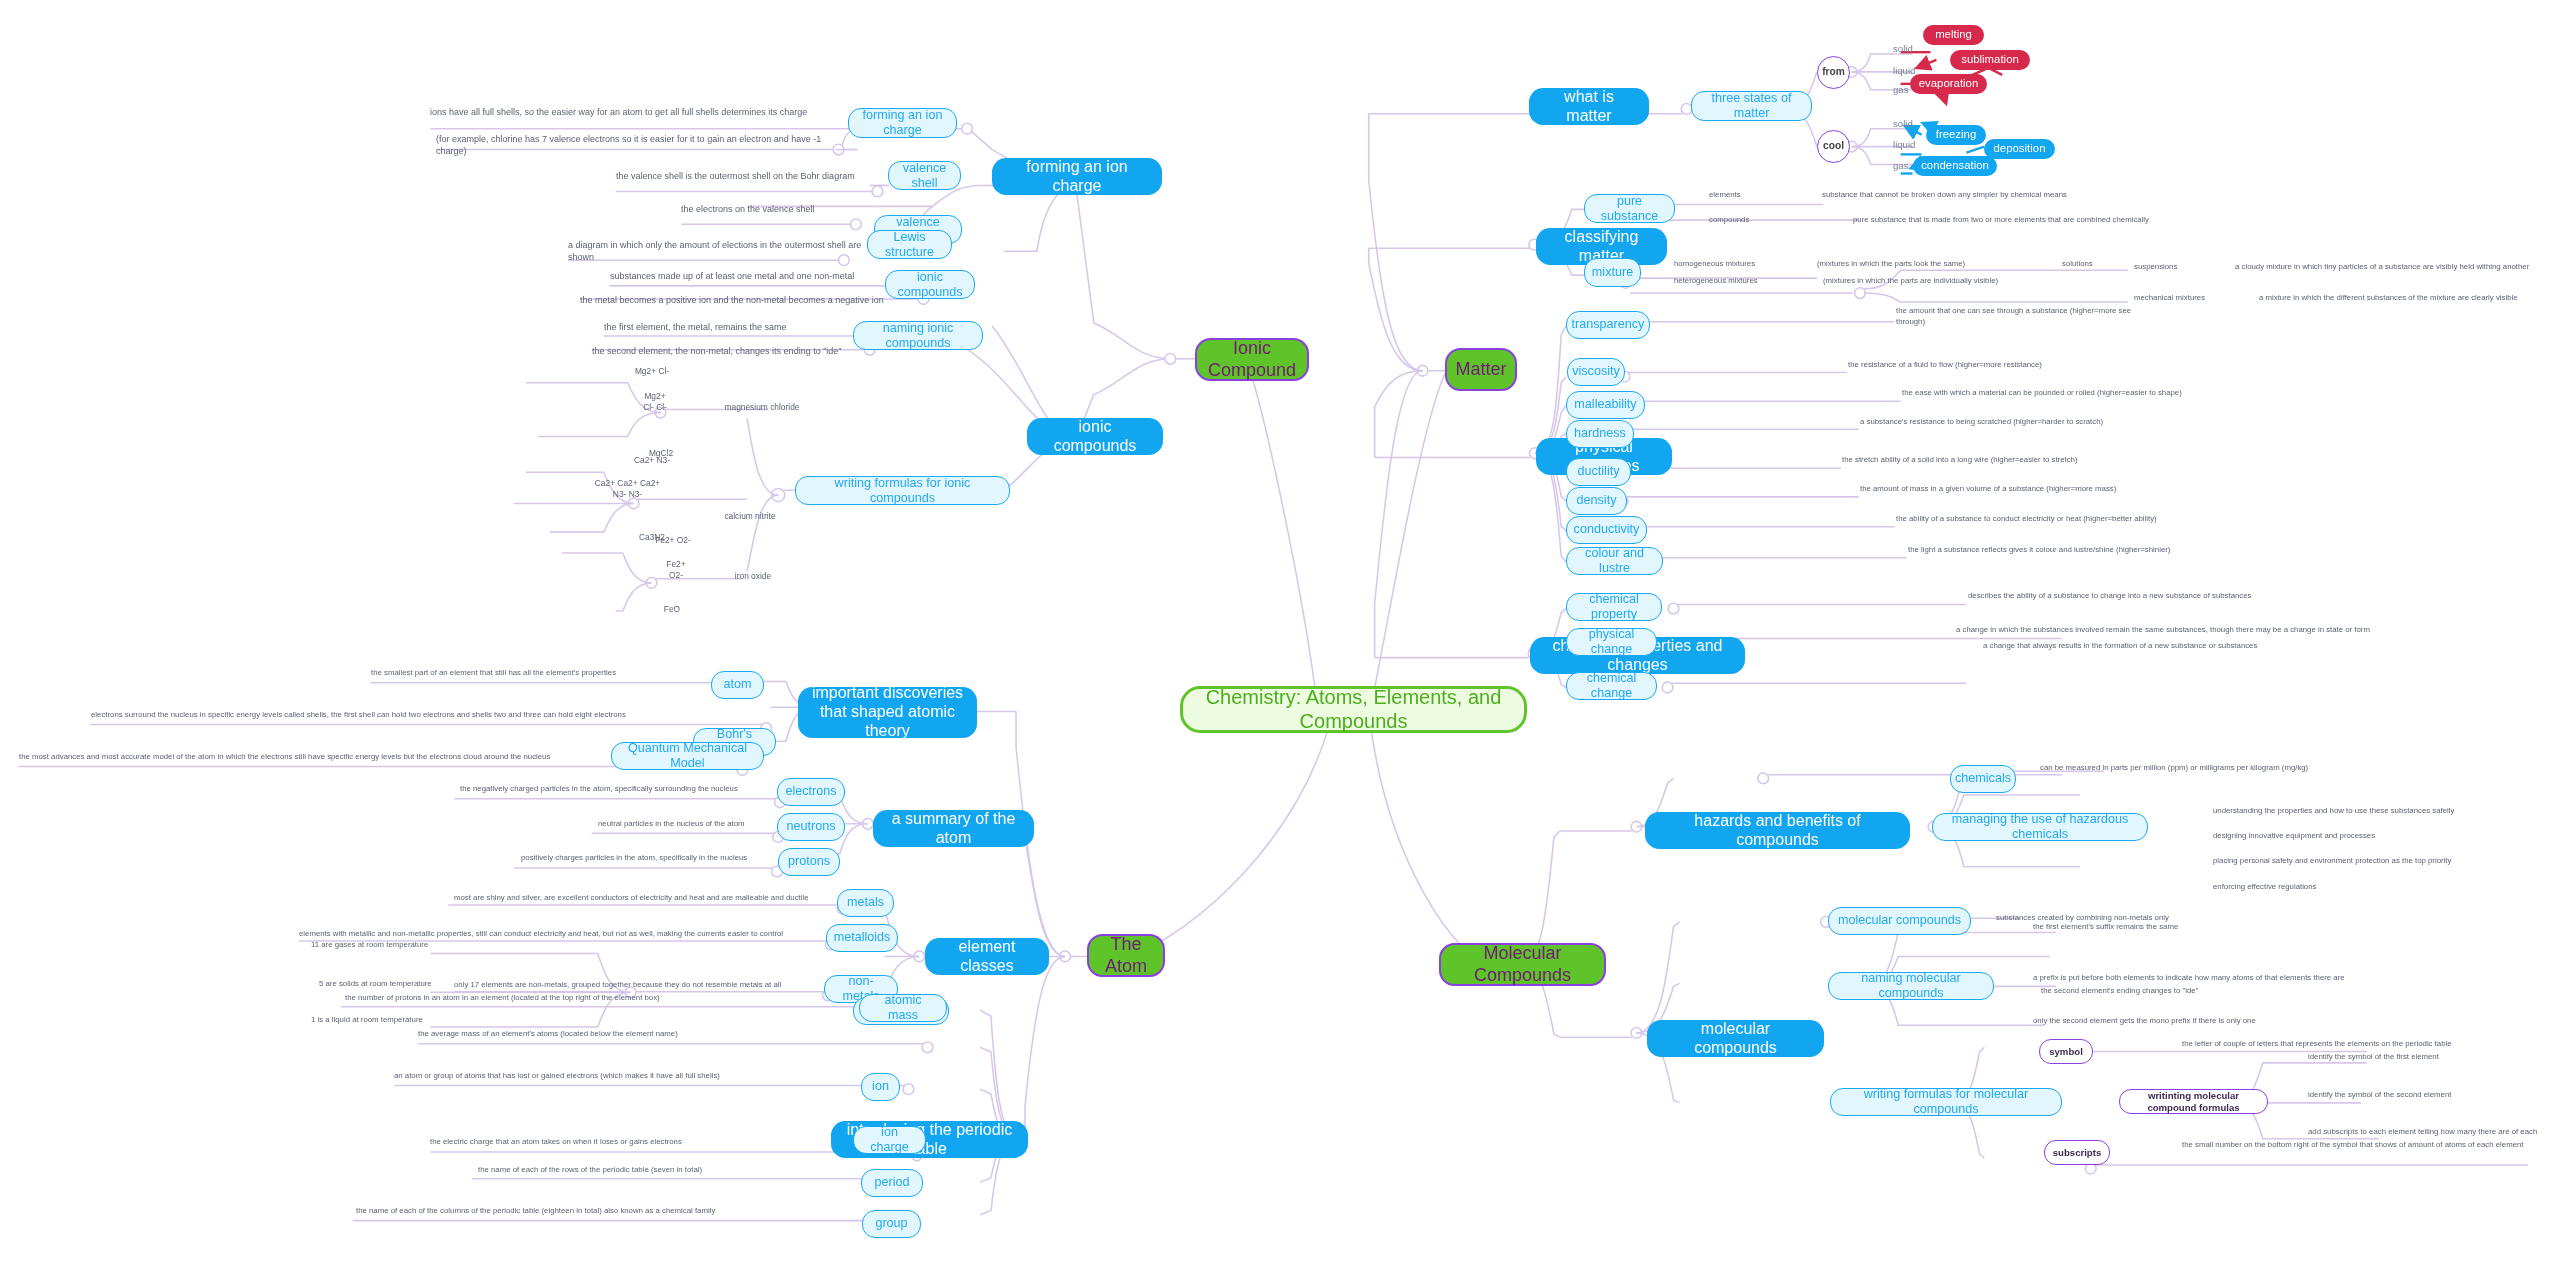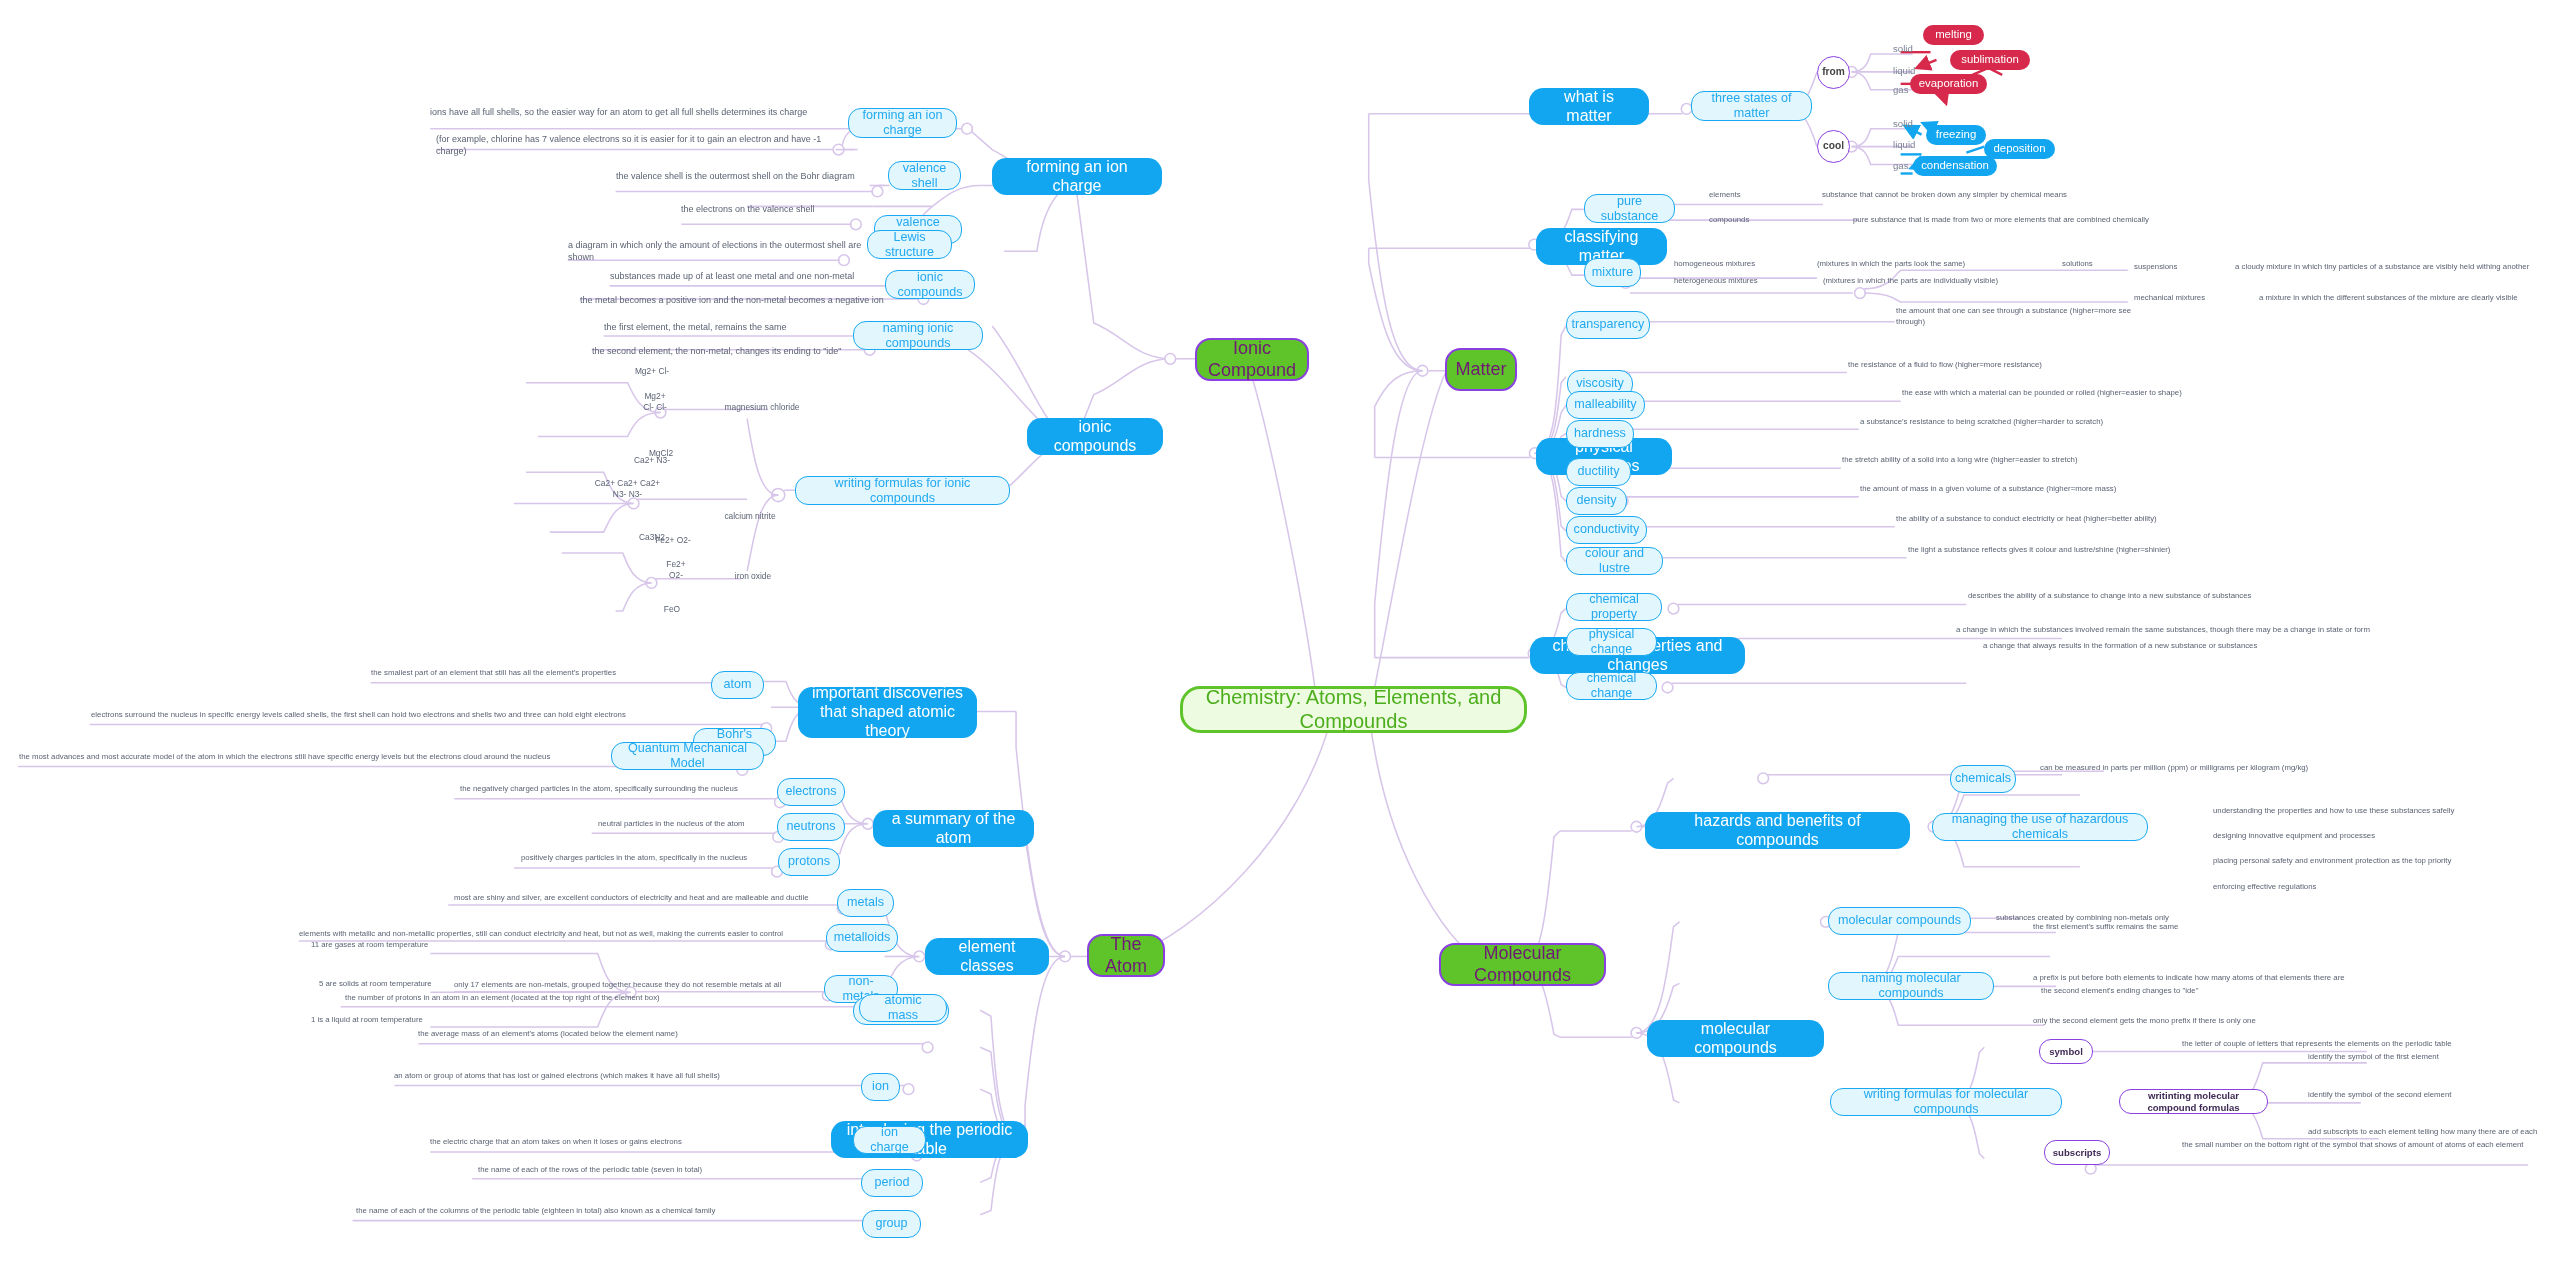--- a/index.html
+++ b/index.html
@@ -549,21 +549,21 @@
 <div class="node leaf xs" style="left:2259px;top:293px;width:323px;">
   <span>a mixture in which the different substances of the mixture are clearly visible</span></div>
 
 <div class="node lvl2" style="left:1536px;top:438px;width:136px;height:37px;">
   <span>physical properties</span>
 </div>
 <div class="node lvl3" style="left:1566px;top:311px;width:84px;height:27.5px;">
   <span>transparency</span></div>
 <div class="node leaf xs" style="left:1896px;top:306px;width:239px;">
   <span>the amount that one can see through a substance (higher=more see through)</span></div>
-<div class="node lvl3" style="left:1567px;top:370px;width:66px;height:27.5px;">
+<div class="node lvl3" style="left:1567px;top:358px;width:58px;height:27.5px;">
   <span>viscosity</span></div>
 <div class="node leaf xs" style="left:1848px;top:360px;width:263px;">
   <span>the resistance of a fluid to flow (higher=more resistance)</span></div>
 <div class="node lvl3" style="left:1566px;top:391px;width:79px;height:27.5px;">
   <span>malleability</span></div>
 <div class="node leaf xs" style="left:1902px;top:388px;width:335px;">
   <span>the ease with which a material can be pounded or rolled (higher=easier to shape)</span></div>
 <div class="node lvl3" style="left:1566px;top:420px;width:68px;height:27.5px;">
   <span>hardness</span></div>
 <div class="node leaf xs" style="left:1860px;top:417px;width:287px;">

